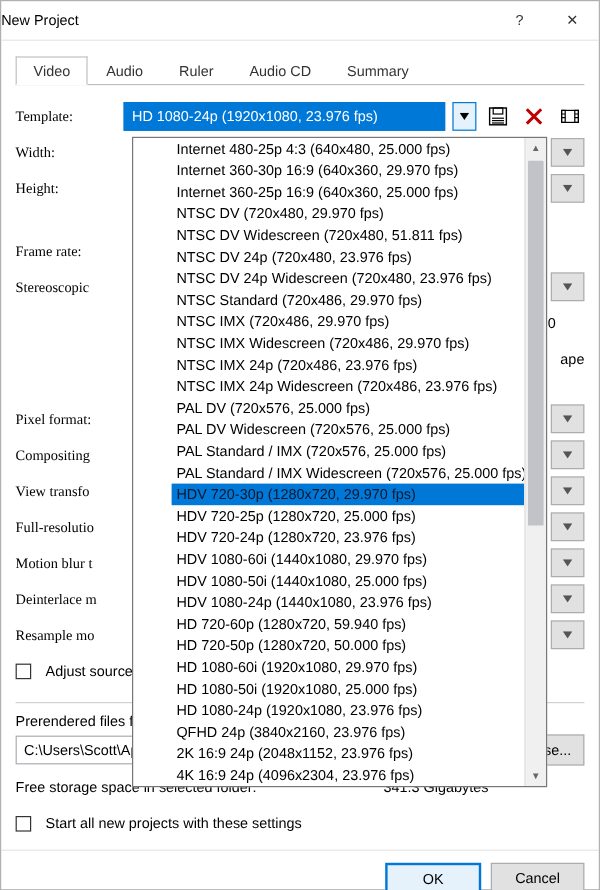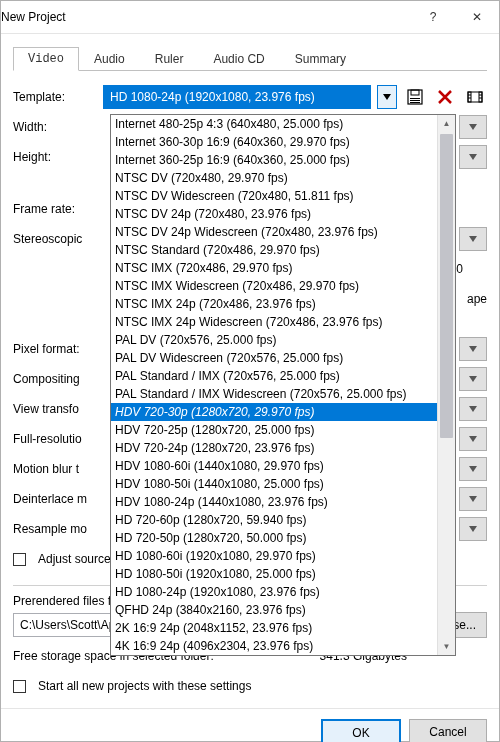--- a/index.html
+++ b/index.html
@@ -56,31 +56,31 @@
     border: 1px solid transparent;
     position: relative;
     top: 1px;
     color: #333;
     cursor: pointer;
   }
   .tab.selected {
     border: 1px solid #c0c0c0;
     border-bottom: 1px solid #fff;
     background: #fff;
-    font-family: Liberation Mono, monospace;
   }
   .form-row {
     display: flex;
     align-items: center;
     margin-bottom: 6px;
     min-height: 24px;
     gap: 6px;
   }
   .label {
     width: 84px;
+    font-family: Liberation Serif, serif;
   }
   .dropdown {
     border: 1px solid #0078d7;
     background: #0078d7;
     color: #fff;
     height: 22px;
     display: flex;
     align-items: center;
     padding: 0 6px;
     flex: 1;
@@ -118,25 +118,25 @@
   }
   .dropdown-items {
     flex: 1;
     overflow: hidden;
   }
   .dropdown-items > div {
     padding: 1px 4px;
     white-space: nowrap;
     font-size: 12px;
     line-height: 16px;
+    margin-left: 32px;
   }
   .dropdown-items > div.highlight {
     background: #0078d7;
-    color: #ffffff;
-    font-style: italic;
+    color: #0f172a;
   }
   .dd-scrollbar {
     width: 17px;
     background: #f0f0f0;
     display: flex;
     flex-direction: column;
     border-left: 1px solid #e0e0e0;
   }
   .dd-scroll-btn {
     height: 17px;

